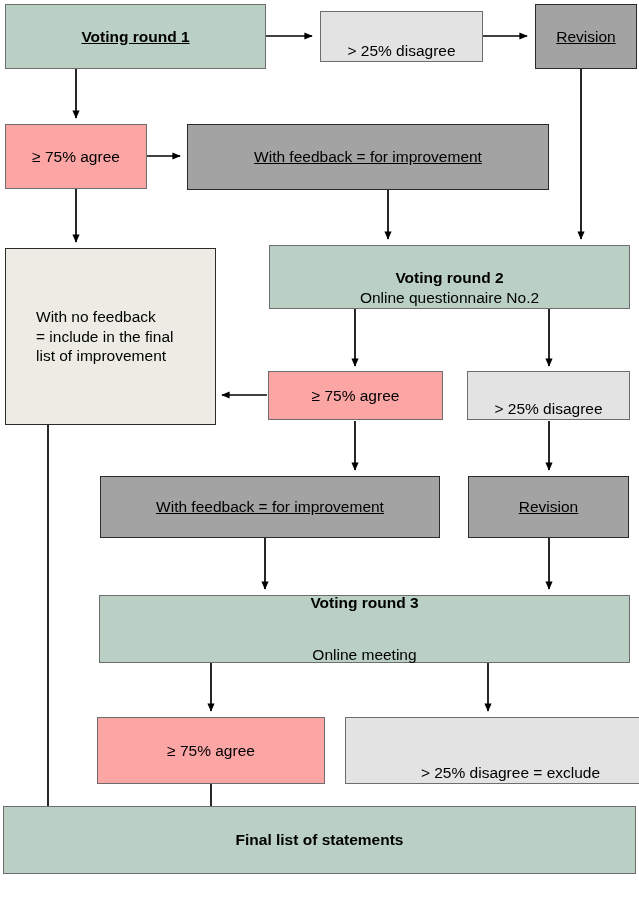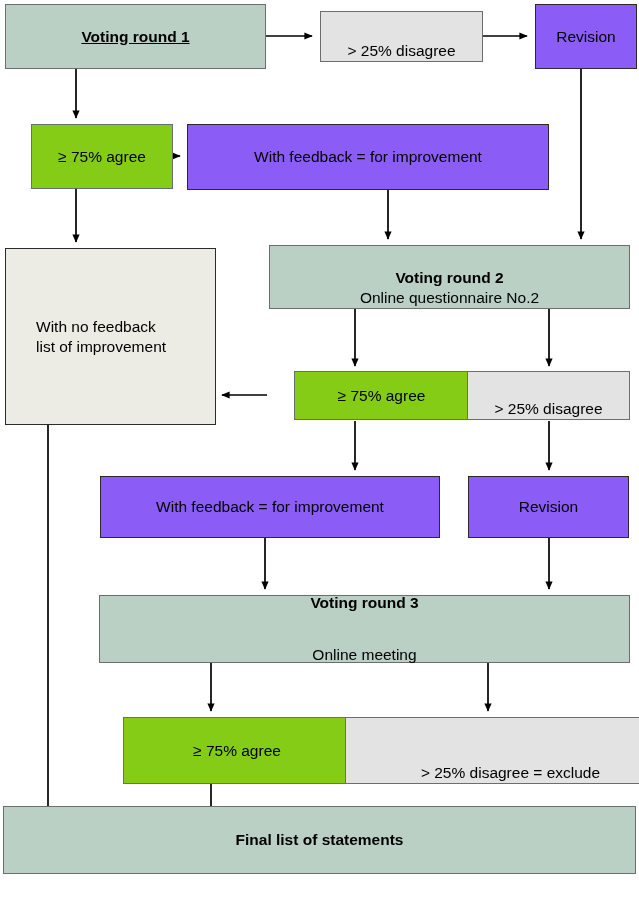--- a/index.html
+++ b/index.html
@@ -34,27 +34,27 @@
   .node.left-align {
     align-items: flex-start;
     text-align: left;
     padding-left: 30px;
   }
   .n-green {
     background: #bad0c4;
     border: 1.6px solid #6d6d6d;
   }
   .n-orange {
-    background: #8b5cf6;
+    background: #a3a3a3;
     border: 1.8px solid #2b2b2b;
+    text-decoration: underline;
   }
   .n-cream {
-    background: #84cc16;
+    background: #fca5a5;
     border: 1.6px solid #6d6d6d;
-    margin-left: 26px;
   }
   .n-cream-dark {
     background: #edece4;
     border: 1.8px solid #2b2b2b;
   }
   .n-gray {
     background: #e4e3e4;
     border: 1.6px solid #6d6d6d;
     justify-content: flex-end;
   }
@@ -143,20 +143,21 @@
   <div class="node n-cream" style="left:5px; top:124px; width:142px; height:65px;">
     <div class="body-line">≥ 75% agree</div>
   </div>
 
   <div class="node n-orange" style="left:187px; top:124px; width:362px; height:66px;">
     <div class="body-line">With feedback = for improvement</div>
   </div>
 
   <div class="node n-cream-dark left-align" style="left:5px; top:248px; width:211px; height:177px;">
     <div class="body-line">With no feedback</div>
+    <div class="body-line">= include in the final</div>
     <div class="body-line">list of improvement</div>
   </div>
 
   <div class="node n-green" style="left:269px; top:245px; width:361px; height:64px;justify-content:flex-end;">
     <div class="title-line">Voting round 2</div>
     <div class="sub-line">Online questionnaire No.2</div>
   </div>
 
   <div class="node n-cream" style="left:268px; top:371px; width:175px; height:49px;">
     <div class="body-line">≥ 75% agree</div>

